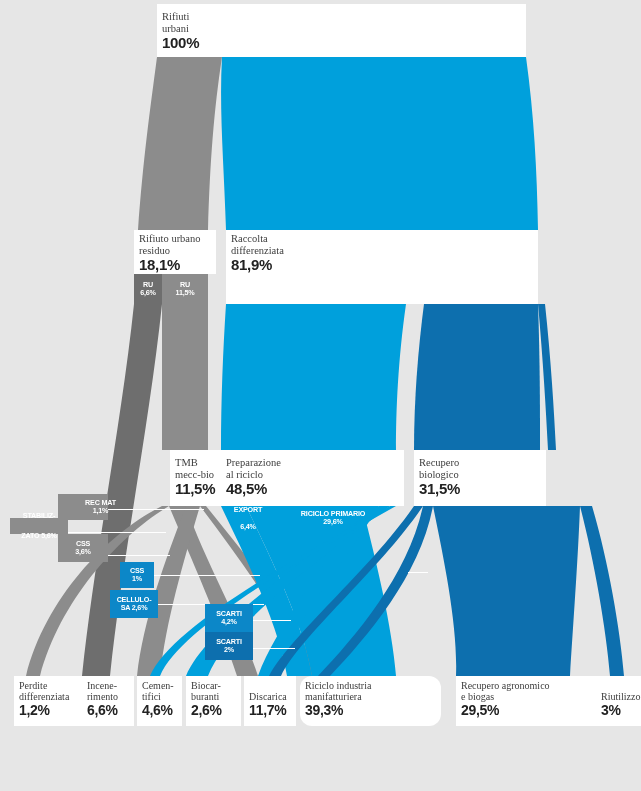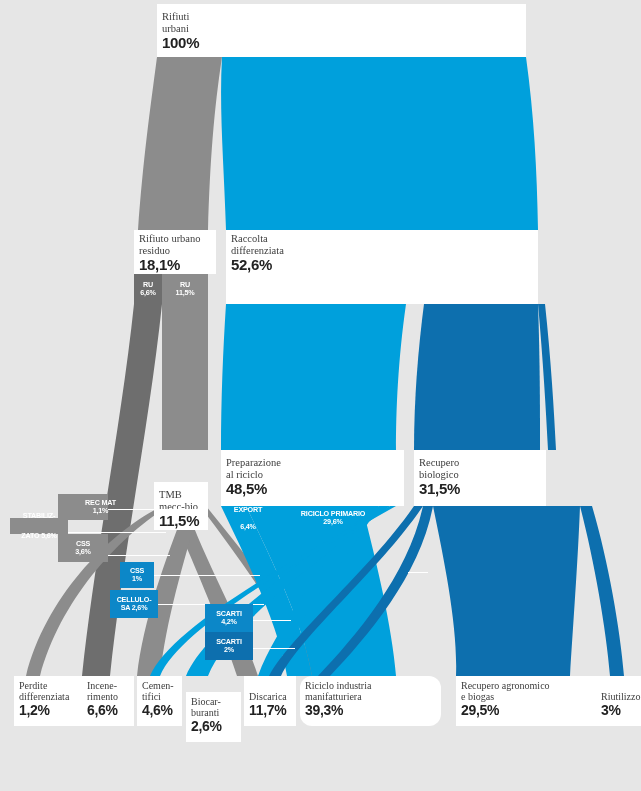--- a/index.html
+++ b/index.html
@@ -111,25 +111,25 @@
       <span class="nm">Rifiuto urbano</span>
       <span class="nm">residuo</span>
       <span class="pc">18,1%</span>
     </div>
   </div>
 
   <div class="node" style="left:226px;top:230px;width:312px;height:74px;">
     <div class="inner" style="top:3px;">
       <span class="nm">Raccolta</span>
       <span class="nm">differenziata</span>
-      <span class="pc">52,6%</span>
-    </div>
-  </div>
-
-  <div class="node" style="left:154px;top:450px;width:54px;height:48px;margin-top:32px;">
+      <span class="pc">81,9%</span>
+    </div>
+  </div>
+
+  <div class="node" style="left:170px;top:450px;width:54px;height:56px;">
     <div class="inner" style="top:7px;">
       <span class="nm">TMB</span>
       <span class="nm">mecc-bio</span>
       <span class="pc">11,5%</span>
     </div>
   </div>
 
   <div class="node" style="left:221px;top:450px;width:183px;height:56px;">
     <div class="inner" style="top:7px;">
       <span class="nm">Preparazione</span>
@@ -163,21 +163,21 @@
   </div>
 
   <div class="node small" style="left:137px;top:676px;width:45px;height:50px;">
     <div class="inner" style="top:4px;">
       <span class="nm">Cemen-</span>
       <span class="nm">tifici</span>
       <span class="pc">4,6%</span>
     </div>
   </div>
 
-  <div class="node small" style="left:186px;top:676px;width:55px;height:50px;margin-top:16px;">
+  <div class="node small" style="left:186px;top:676px;width:55px;height:50px;">
     <div class="inner" style="top:4px;">
       <span class="nm">Biocar-</span>
       <span class="nm">buranti</span>
       <span class="pc">2,6%</span>
     </div>
   </div>
 
   <div class="node small" style="left:244px;top:676px;width:52px;height:50px;">
     <div class="inner" style="top:15px;">
       <span class="nm">Discarica</span>

